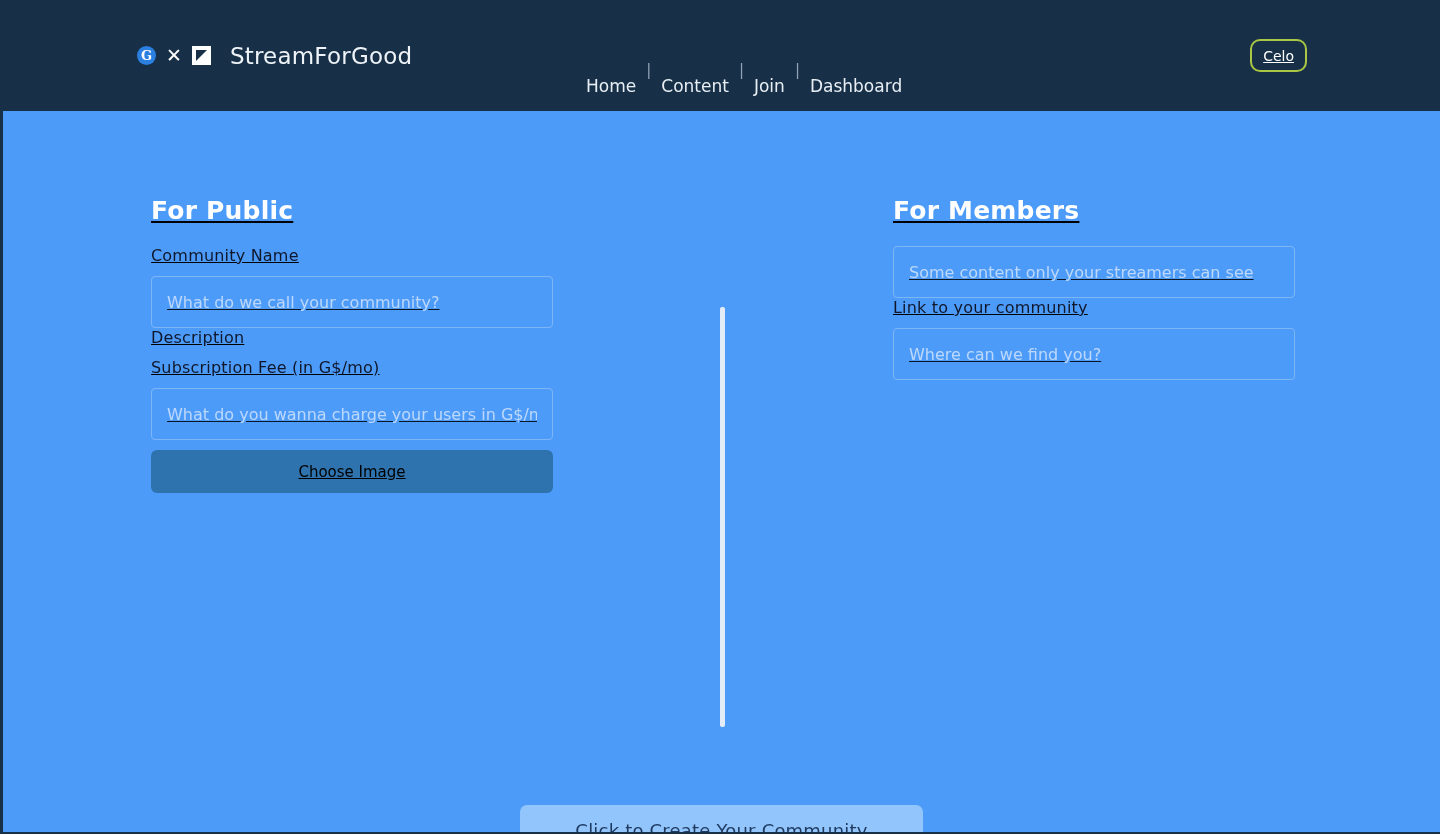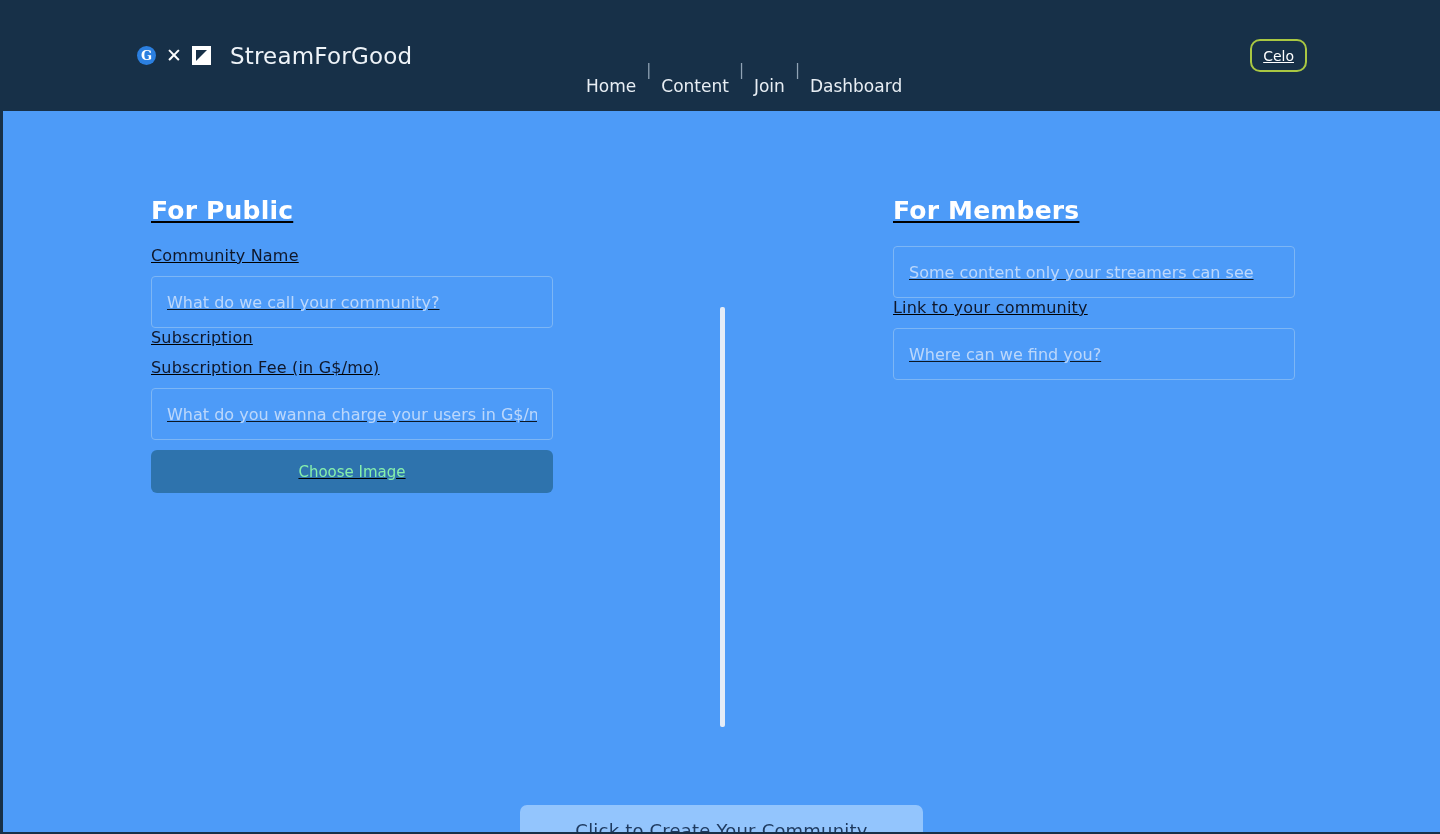--- a/index.html
+++ b/index.html
@@ -191,21 +191,21 @@
   }
 
   .choose-image-btn {
     display: block;
     width: 100%;
     height: 43px;
     margin-top: 10px;
     background: #2e73ad;
     border: none;
     border-radius: 6px;
-    color: #86efac;
+    color: #000000;
     font-size: 15px;
     font-family: inherit;
     cursor: pointer;
   }
 
   .divider {
     position: absolute;
     left: 717px;
     top: 196px;
     width: 5px;
@@ -267,21 +267,21 @@
 <div class="main">
 
   <div class="columns">
 
     <div class="col-left">
       <div class="section-title">For Public</div>
 
       <div class="field-label">Community Name</div>
       <input class="field-input" type="text" placeholder="What do we call your community?" style="">
 
-      <div class="field-label">Subscription</div>
+      <div class="field-label">Description</div>
 
       <div class="field-label">Subscription Fee (in G$/mo)</div>
       <input class="field-input" type="text" placeholder="What do you wanna charge your users in G$/mo" style="">
 
       <button class="choose-image-btn">Choose Image</button>
     </div>
 
     <div class="col-right">
       <div class="section-title">For Members</div>
 

